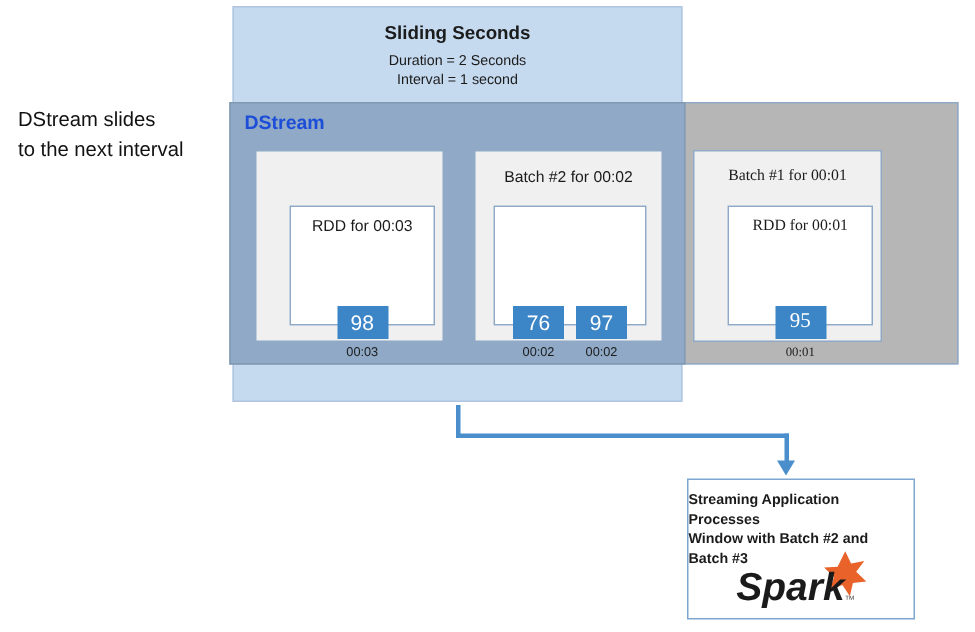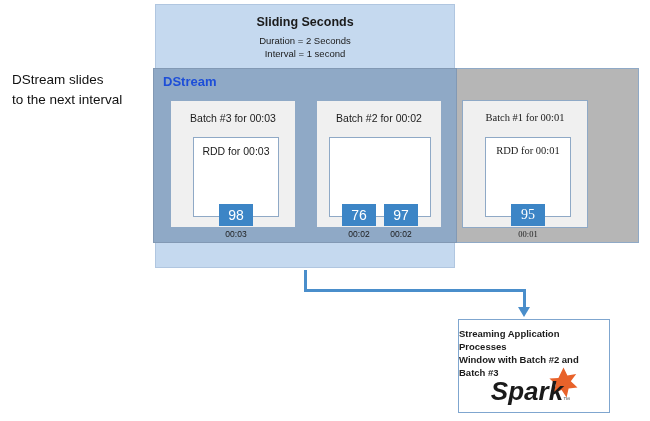--- a/index.html
+++ b/index.html
@@ -121,21 +121,21 @@
 
   
   .rdd {
     position: absolute;
     top: 36px;
     background: #ffffff;
     border: 1px solid #8fa9c6;
     box-sizing: border-box;
     height: 80px;
   }
-  .rdd-single { left: 22px; width: 86px; }
+  .rdd-single { left: 22px; width: 97px; }
   .rdd-double { left: 12px; width: 102px; }
   .rdd-title {
     position: absolute;
     left: 0;
     top: 7px;
     width: 100%;
     text-align: center;
     font-size: 10.5px;
     color: #1b1b1b;
   }
@@ -228,21 +228,20 @@
     <div class="sw-sub">Duration = 2 Seconds
 Interval = 1 second</div>
   </div>
 
   <div class="dstream-grey"></div>
 
   <div class="dstream-blue"></div>
   <div class="dstream-label">DStream</div>
 
   <div class="batch batch-b3">
-    <div class="batch-title">Batch #3 for 00:03</div>
     <div class="rdd rdd-single">
       <div class="rdd-title">RDD for 00:03</div>
       <div class="cells">
         <div class="cell">
           <div class="cell-val">98</div>
           <div class="cell-time">00:03</div>
         </div>
       </div>
     </div>
   </div>

